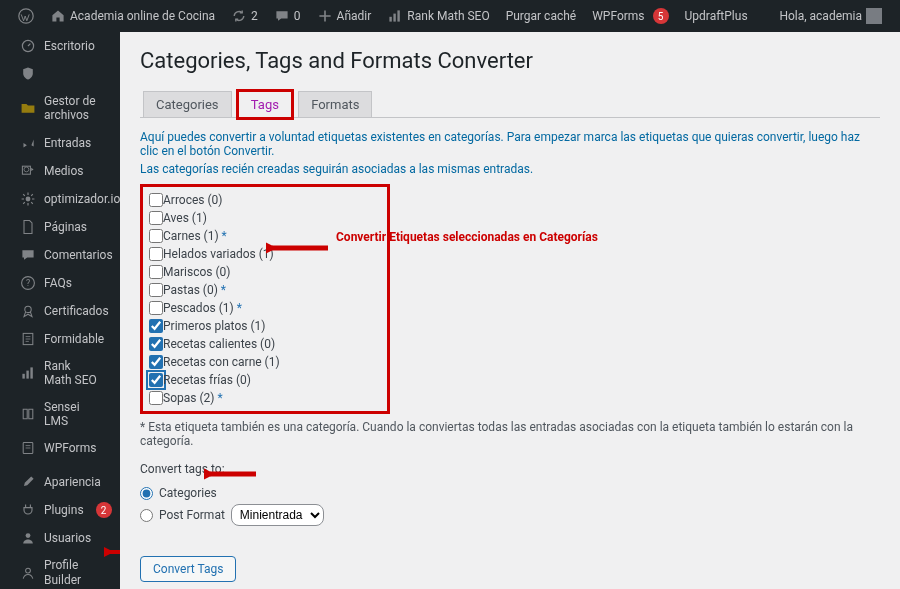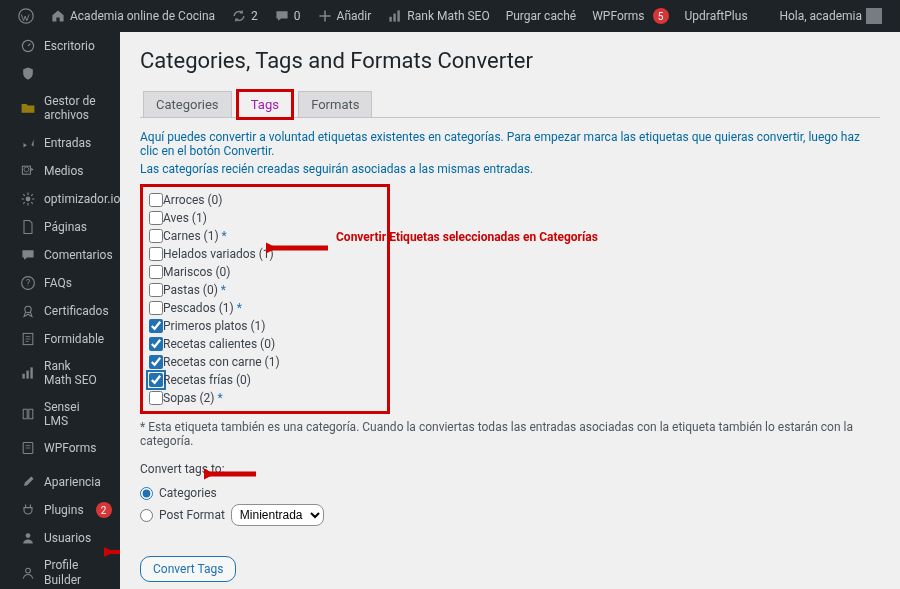--- a/index.html
+++ b/index.html
@@ -21,21 +21,21 @@
 .nav-tab{display:inline-block;background:#dcdcde;border:1px solid #c3c4c7;border-bottom:none;color:#50575e;padding:5px 12px;font-size:13px;margin-left:3px;cursor:pointer}
 .nav-tab.active{background:#f0f0f1;border-bottom:1px solid #f0f0f1;margin-bottom:-1px;color:#a21caf}
 .help{font-size:12px;color:#0369a1;margin:4px 0}
 .tag-list{margin:8px 0 6px;width:250px}
 .tag-item{display:flex;align-items:flex-start;gap:0;padding:2px 0;font-size:12px}
 .tag-item input[type=checkbox]{width:14px;height:14px;margin:0;accent-color:#2271b1}
 .note{font-size:12px;color:#50575e;margin:4px 0 14px}
 .convert-to label{display:flex;align-items:center;gap:6px;font-size:12px;padding:2px 0}
 .convert-to input[type=radio]{accent-color:#2271b1;margin:0}
 select{font-size:12px;padding:2px 4px;border:1px solid #8c8f94;border-radius:8px;background:#fff}
-.button{display:inline-block;background:#f6f7f7;border:1px solid #2271b1;color:#2271b1;border-radius:10px;padding:5px 12px;font-size:12px;cursor:pointer;margin-top:28px}
+.button{display:inline-block;background:#f6f7f7;border:1px solid #2271b1;color:#2271b1;border-radius:4px;padding:5px 12px;font-size:12px;cursor:pointer;margin-top:28px}
 
 .hl-box{border:3px solid #cc0000}
 .hl-tab{outline:3px solid #cc0000;outline-offset:-1px}
 .ann-arrow{position:absolute;pointer-events:none}
 .ann-text{position:absolute;color:#cc0000;font-weight:700;font-size:12px;pointer-events:none}
 .rel{position:relative}
 </style>
 </head>
 <body>
 

